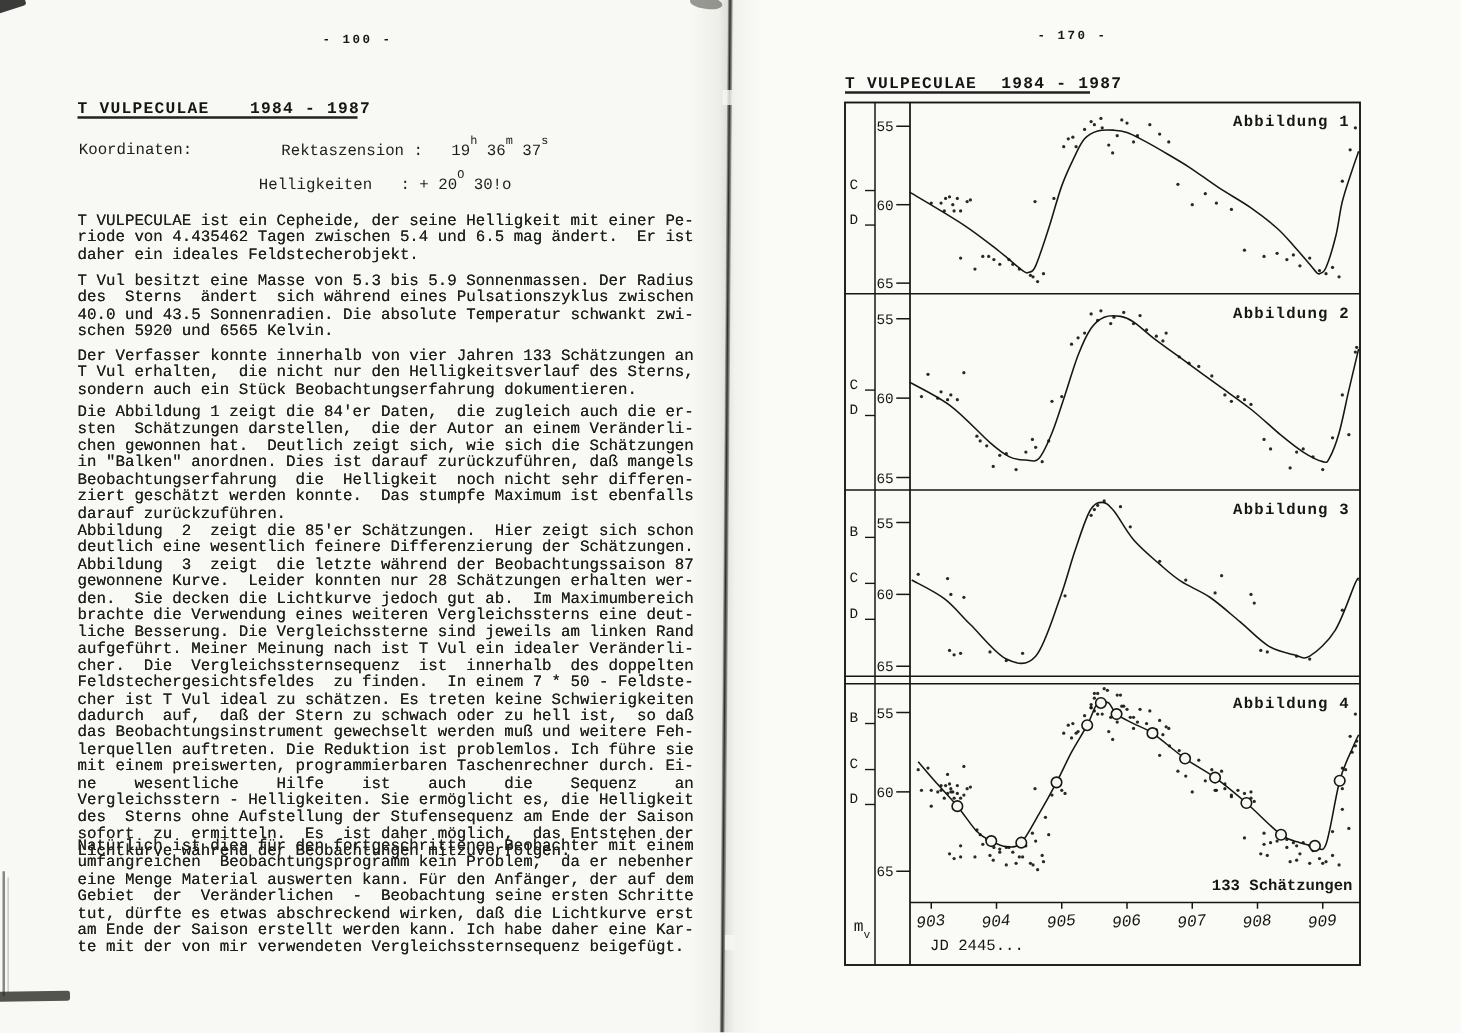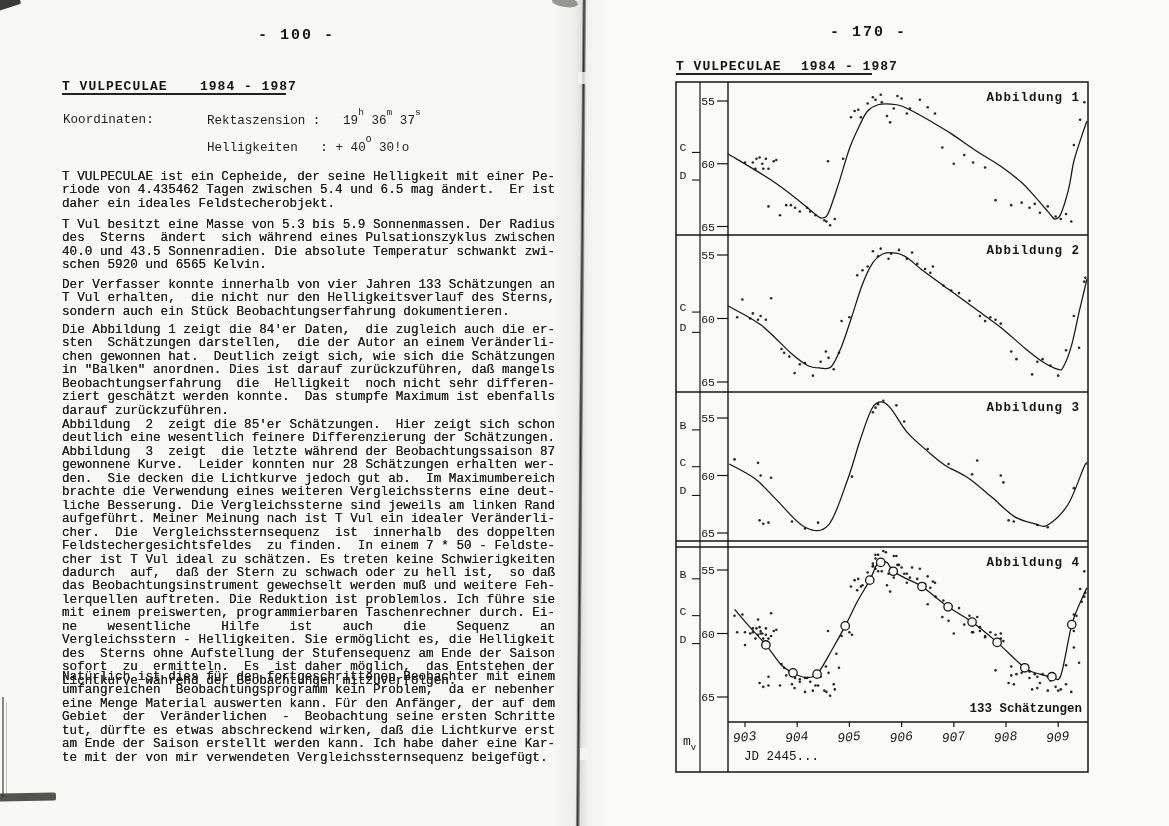--- a/index.html
+++ b/index.html
@@ -8,21 +8,21 @@
     background:#f3f3ef;
     font-family:"Liberation Mono","DejaVu Sans Mono",monospace;
     overflow:hidden;
   }
   .scan{position:relative;width:1169px;height:826px;background:#f9f9f6;overflow:hidden;}
   .page{position:absolute;top:0;height:826px;}
   .page.left{left:0;width:578px;background:#f8f8f4;}
   .page.right{left:582px;width:587px;background:#fafaf7;}
 
   .abs{position:absolute;}
-  .pageno{font-size:15px;font-weight:bold;letter-spacing:2px;color:#181818;}
+  .pageno{font-size:10px;font-weight:bold;letter-spacing:2px;color:#181818;}
   .doctitle{font-size:13px;font-weight:bold;letter-spacing:1px;color:#151515;}
   .underline{height:1.6px;background:#222;}
   .coords{font-size:12.6px;color:#1d1d1d;white-space:pre;}
   sup.u{font-size:9.5px;position:relative;top:-4px;}
   pre.para{
     margin:0;font-family:inherit;
     font-size:12.65px;line-height:13.45px;color:#1e1e1e;
     text-shadow:0 0 0.35px #33332f;
   }
 
@@ -67,22 +67,22 @@
   <div class="ghost" style="left:640px;top:60px;width:30px;height:640px;opacity:.07"></div>
 
   <div class="page left">
     <div class="abs pageno" style="left:258px;top:27px;">- 100 -</div>
 
     <div class="abs doctitle" style="left:62px;top:79px;">T VULPECULAE</div>
     <div class="abs doctitle" style="left:200px;top:79px;">1984 - 1987</div>
     <div class="abs underline" style="left:62px;top:93px;width:224px;"></div>
 
     <div class="abs coords" style="left:63px;top:113px;text-align:right;">Koordinaten:</div>
-    <div class="abs coords" style="left:207px;top:111px;"><span>Rektaszension :</span><span>   </span><span><span>19</span><sup class="u">h</sup><span> 36</span><sup class="u">m</sup><span> 37</span><sup class="u">s</sup></span></div>
-    <div class="abs coords" style="left:207px;top:138px;"><span>Helligkeiten   :</span><span><span> + 40</span><sup class="u">O</sup><span> 30!o</span></span></div>
+    <div class="abs coords" style="left:225px;top:111px;"><span>Rektaszension :</span><span>   </span><span><span>19</span><sup class="u">h</sup><span> 36</span><sup class="u">m</sup><span> 37</span><sup class="u">s</sup></span></div>
+    <div class="abs coords" style="left:207px;top:138px;"><span>Helligkeiten   :</span><span><span> + 20</span><sup class="u">O</sup><span> 30!o</span></span></div>
 
     <div id="left-paras">
         <pre class="para abs" style="left: 62px; top: 170px;">T VULPECULAE ist ein Cepheide, der seine Helligkeit mit einer Pe-
 riode von 4.435462 Tagen zwischen 5.4 und 6.5 mag ändert.  Er ist
 daher ein ideales Feldstecherobjekt.</pre>
         <pre class="para abs" style="left: 62px; top: 218px;">T Vul besitzt eine Masse von 5.3 bis 5.9 Sonnenmassen. Der Radius
 des  Sterns  ändert  sich während eines Pulsationszyklus zwischen
 40.0 und 43.5 Sonnenradien. Die absolute Temperatur schwankt zwi-
 schen 5920 und 6565 Kelvin.</pre>
         <pre class="para abs" style="left: 62px; top: 278px;">Der Verfasser konnte innerhalb von vier Jahren 133 Schätzungen an

